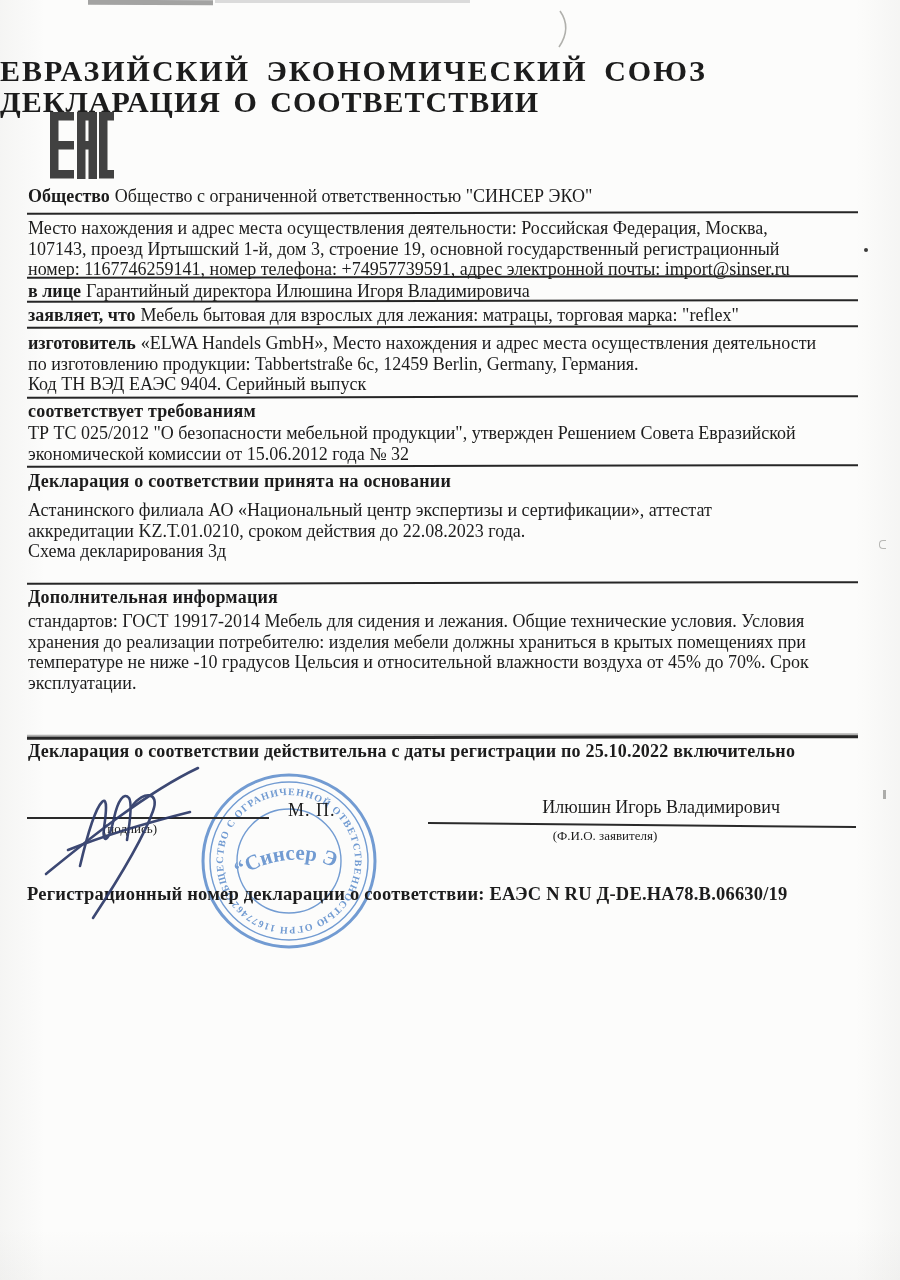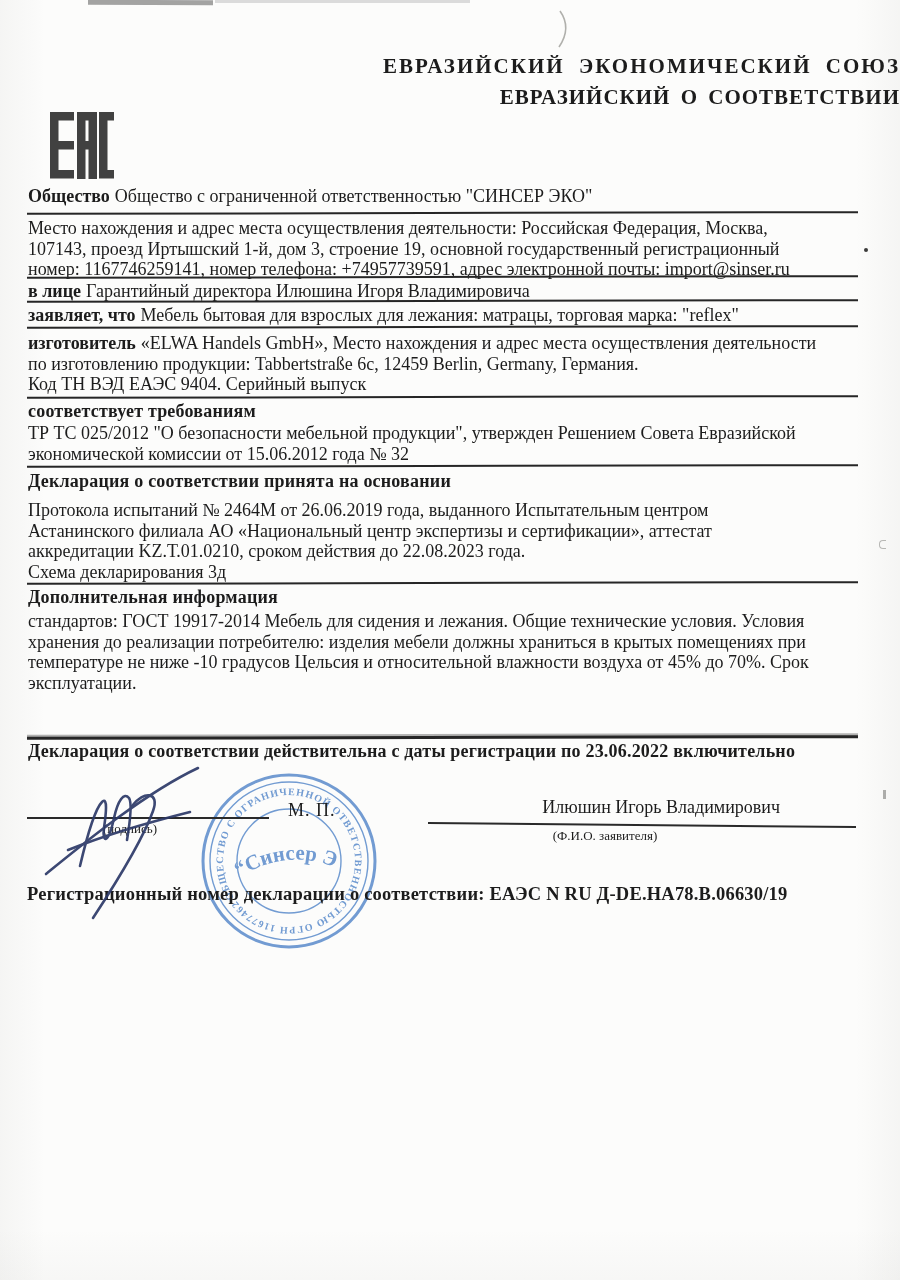--- a/index.html
+++ b/index.html
@@ -7,21 +7,21 @@
     position:relative;width:900px;height:1280px;margin:0 auto;
     background:#fcfcfb;overflow:hidden;
     font-family:"Liberation Serif","DejaVu Serif",serif;color:#1c1c1c;
   }
   .page::after{
     content:"";position:absolute;inset:0;pointer-events:none;
     background:linear-gradient(90deg,rgba(110,110,105,.05),rgba(0,0,0,0) 5%,rgba(0,0,0,0) 95%,rgba(130,130,125,.06)),
                linear-gradient(0deg,rgba(120,120,115,.04),rgba(0,0,0,0) 4%);
   }
   .abs{position:absolute;}
-  .title{left:0;width:900px;text-align:right;font-weight:bold;font-size:21px;letter-spacing:2px;word-spacing:7px;z-index:2;}
+  .title{left:0;width:900px;text-align:left;font-weight:bold;font-size:30px;letter-spacing:2px;word-spacing:7px;z-index:2;}
   .row{left:28px;width:832px;font-size:18px;line-height:21px;z-index:2;}
   .para{left:28px;width:832px;font-size:18px;line-height:20.5px;z-index:2;white-space:nowrap;}
   .b{font-weight:bold;margin-right:5px;}
   .head{font-weight:bold;letter-spacing:.2px;}
   .rule{left:27px;width:831px;height:2px;background:#262626;transform:rotate(-.12deg);z-index:2;}
   .rule.thick{height:3px;box-shadow:0 -2px 0 rgba(40,40,40,.35);}
   .caption{font-size:13px;z-index:2;}
   .footline{left:27px;width:860px;font-weight:bold;font-size:18.5px;z-index:2;letter-spacing:.2px;}
   .artifact{pointer-events:none;z-index:1;}
   svg{display:block;}
@@ -34,21 +34,21 @@
   <div class="abs artifact" style="left:88px;top:0;width:125px;height:5px;background:#4a4a4a;opacity:.5;transform:rotate(.3deg);"></div>
   <div class="abs artifact" style="left:215px;top:0;width:255px;height:3px;background:#6a6a6a;opacity:.22;"></div>
   <svg class="abs artifact" style="left:556px;top:10px;" width="20" height="38" viewBox="0 0 20 38">
     <path d="M4,1 Q16,18 3,37" fill="none" stroke="#b0b0ac" stroke-width="1.6"></path>
   </svg>
   <div class="abs artifact" style="left:864px;top:248px;width:4px;height:4px;background:#3a3a3a;border-radius:50%;"></div>
   <div class="abs artifact" style="left:879px;top:540px;width:6px;height:7px;border:1px solid #8d8d89;border-right:none;border-radius:4px 0 0 4px;opacity:.6;"></div>
   <div class="abs artifact" style="left:883px;top:790px;width:3px;height:9px;background:#6f6f6b;opacity:.55;"></div>
 
   <div class="abs title" style="top:54px;">ЕВРАЗИЙСКИЙ ЭКОНОМИЧЕСКИЙ СОЮЗ</div>
-  <div class="abs title" style="top:85px;letter-spacing:1px;word-spacing:4px;">ЕВРАЗИЙСКИЙ О СООТВЕТСТВИИ</div>
+  <div class="abs title" style="top:85px;letter-spacing:1px;word-spacing:4px;">ДЕКЛАРАЦИЯ О СООТВЕТСТВИИ</div>
 
   <svg class="abs" style="left:50px;top:112px;z-index:2;" width="64" height="67" viewBox="0 0 64 67" fill="#414141">
     <path d="M0,0 h24 v8.5 h-15.5 v20.5 h15.5 v8.5 h-15.5 v20.5 h15.5 v8.5 h-24 z"></path>
     <path d="M27,0 h20 v67 h-8.5 v-29.5 h-3 v29.5 h-8.5 z M35.5,8.5 v20.5 h3 v-20.5 z"></path>
     <path d="M49,0 h15 v8.5 h-6.5 v49.5 h6.5 v8.5 h-15 z"></path>
   </svg>
 
   <div class="abs row" style="top:186px;">
     <span class="b">Общество</span><span>Общество с ограниченной ответственностью "СИНСЕР ЭКО"</span>
   </div>
@@ -90,40 +90,39 @@
   <div class="abs para" style="top:423px;">
     <div>ТР ТС 025/2012 "О безопасности мебельной продукции", утвержден Решением Совета Евразийской</div>
     <div>экономической комиссии от 15.06.2012 года № 32</div>
   </div>
 
   <div class="abs rule" style="top:465px;"></div>
 
   <div class="abs row head" style="top:471px;">Декларация о соответствии принята на основании</div>
 
   <div class="abs para" style="top:500px;">
-    <div>Протокола испытаний № 2464М от 26.06.2019 года, выданного Испытательным центром</div>
     <div>Астанинского филиала АО «Национальный центр экспертизы и сертификации», аттестат</div>
     <div>аккредитации KZ.Т.01.0210, сроком действия до 22.08.2023 года.</div>
     <div>Схема декларирования 3д</div>
   </div>
 
   <div class="abs rule" style="top:582px;"></div>
 
   <div class="abs row head" style="top:587px;">Дополнительная информация</div>
 
   <div class="abs para" style="top:611px;">
     <div>стандартов: ГОСТ 19917-2014 Мебель для сидения и лежания. Общие технические условия. Условия</div>
     <div>хранения до реализации потребителю: изделия мебели должны храниться в крытых помещениях при</div>
     <div>температуре не ниже -10 градусов Цельсия и относительной влажности воздуха от 45% до 70%. Срок</div>
     <div>эксплуатации.</div>
   </div>
 
   <div class="abs rule thick" style="top:736px;"></div>
 
-  <div class="abs row head" style="top:741px;">Декларация о соответствии действительна с даты регистрации по 23.06.2022 включительно</div>
+  <div class="abs row head" style="top:741px;">Декларация о соответствии действительна с даты регистрации по 25.10.2022 включительно</div>
 
   <svg class="abs" style="left:191px;top:763px;z-index:1;opacity:.85;" width="196" height="196" viewBox="-98 -98 196 196">
     <g stroke="#5a8bcb" fill="none">
       <circle r="86" stroke-width="3"></circle>
       <circle r="79" stroke-width="1.4"></circle>
       <circle r="52" stroke-width="1.4"></circle>
     </g>
     <defs>
       <path id="ringPath" d="M -66,0 a 66,66 0 1,1 132,0 a 66,66 0 1,1 -132,0"></path>
       <path id="ctrPath" d="M -50,16 Q 0,-14 50,8"></path>

